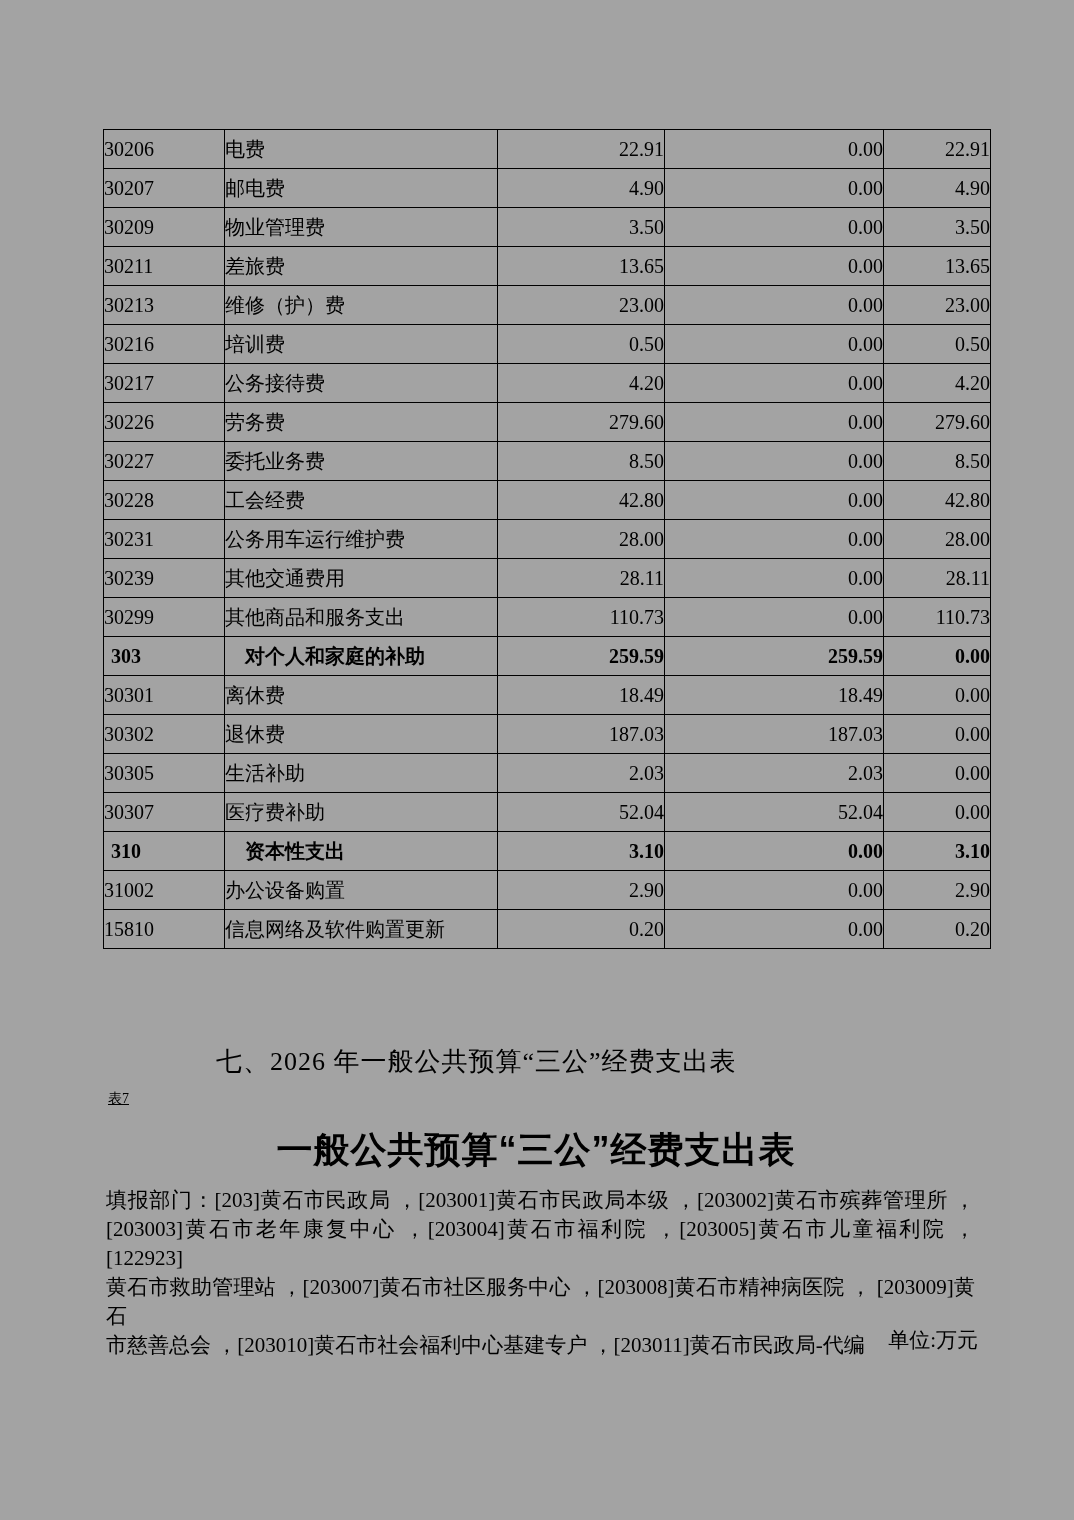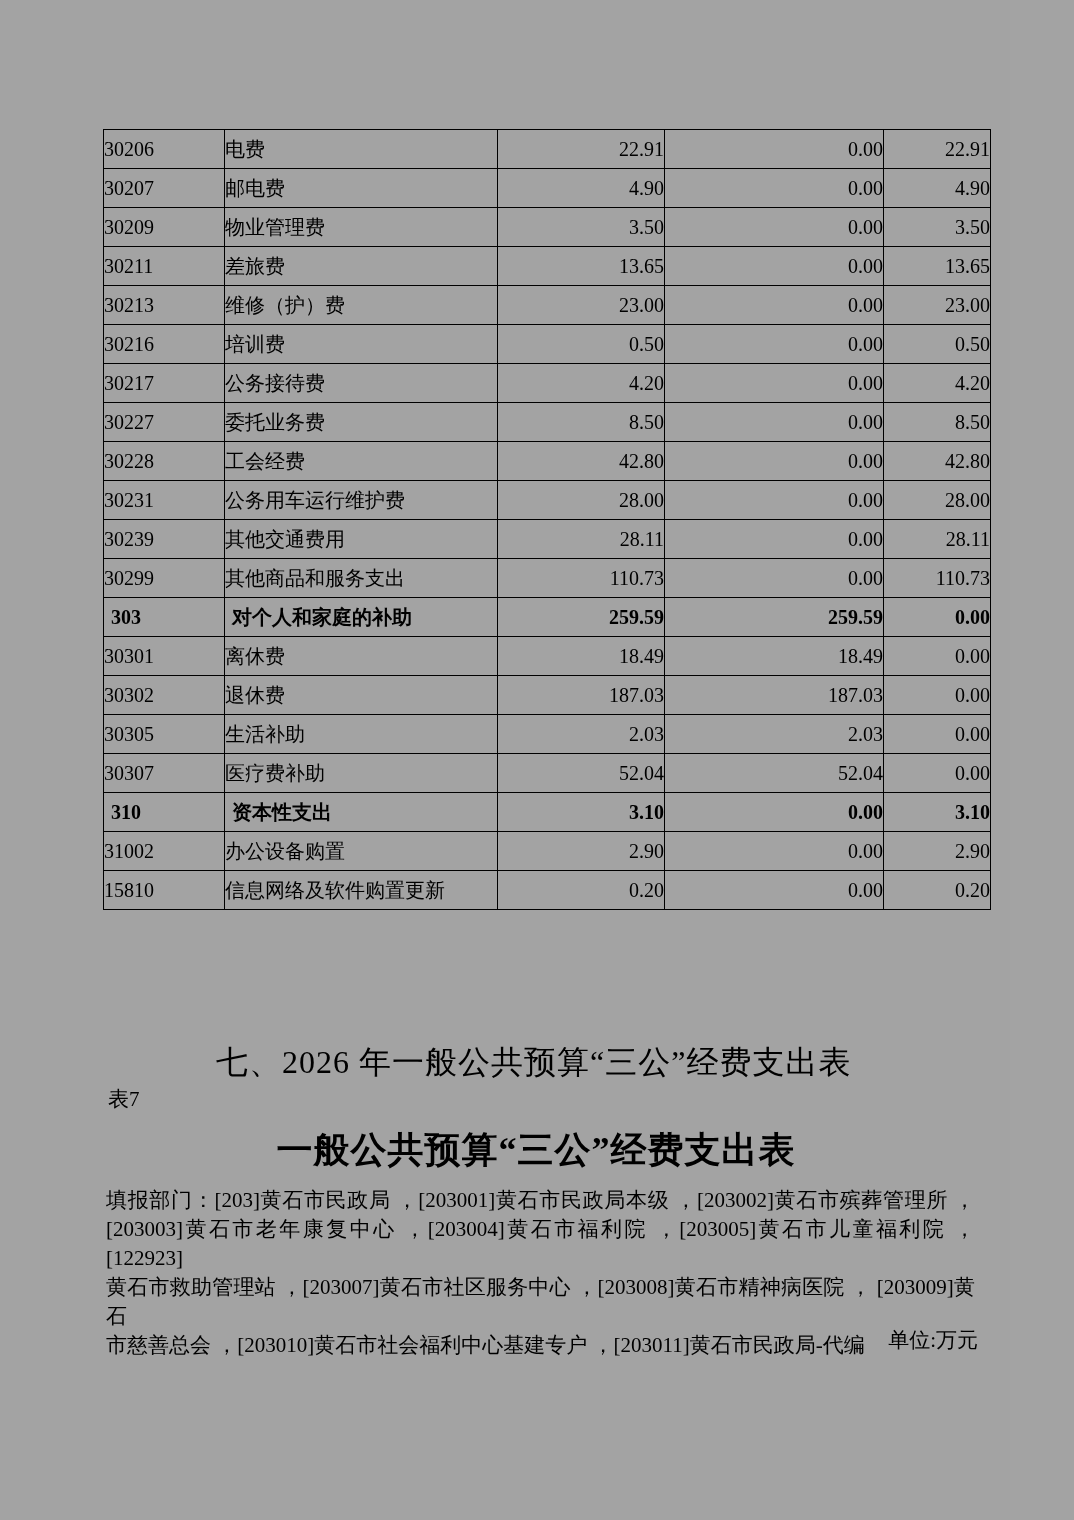--- a/index.html
+++ b/index.html
@@ -30,46 +30,47 @@
     font-size: 20px;
     vertical-align: middle;
     overflow: hidden;
     white-space: nowrap;
   }
   td.code { padding-left: 30px; }
   td.name { padding-left: 27px; }
   td.num  { text-align: right; padding-right: 10px; }
   tr.parent td { font-weight: bold; }
   tr.parent td.code { padding-left: 7px; }
-  tr.parent td.name { padding-left: 7px; }
+  tr.parent td.name { padding-left: 20px; }
 
   
   .section-heading {
     position: absolute;
     left: 216px;
     top: 1045px;
-    font-size: 32px;
+    font-size: 26px;
     line-height: 34px;
     letter-spacing: 1px;
     white-space: nowrap;
   }
   .table-label {
     position: absolute;
     left: 108px;
     top: 1088px;
-    font-size: 21px;
+    font-size: 14px;
     line-height: 22px;
+    text-decoration: underline;
   }
   .main-title {
     position: absolute;
     left: 0;
     top: 1126px;
     width: 1072px;
     text-align: center;
-    font-family: Liberation Serif, serif;
+    font-family: Liberation Sans, sans-serif;
     font-weight: bold;
     font-size: 36px;
     line-height: 48px;
     letter-spacing: 1px;
     white-space: nowrap;
   }
   .reporting {
     position: absolute;
     left: 106px;
     top: 1186px;
@@ -149,20 +150,27 @@
           <td class="num">0.50</td>
         </tr>
         <tr>
           <td class="code">30217</td>
           <td class="name">公务接待费</td>
           <td class="num">4.20</td>
           <td class="num">0.00</td>
           <td class="num">4.20</td>
         </tr>
         <tr>
+          <td class="code">30226</td>
+          <td class="name">劳务费</td>
+          <td class="num">279.60</td>
+          <td class="num">0.00</td>
+          <td class="num">279.60</td>
+        </tr>
+        <tr>
           <td class="code">30227</td>
           <td class="name">委托业务费</td>
           <td class="num">8.50</td>
           <td class="num">0.00</td>
           <td class="num">8.50</td>
         </tr>
         <tr>
           <td class="code">30228</td>
           <td class="name">工会经费</td>
           <td class="num">42.80</td>

